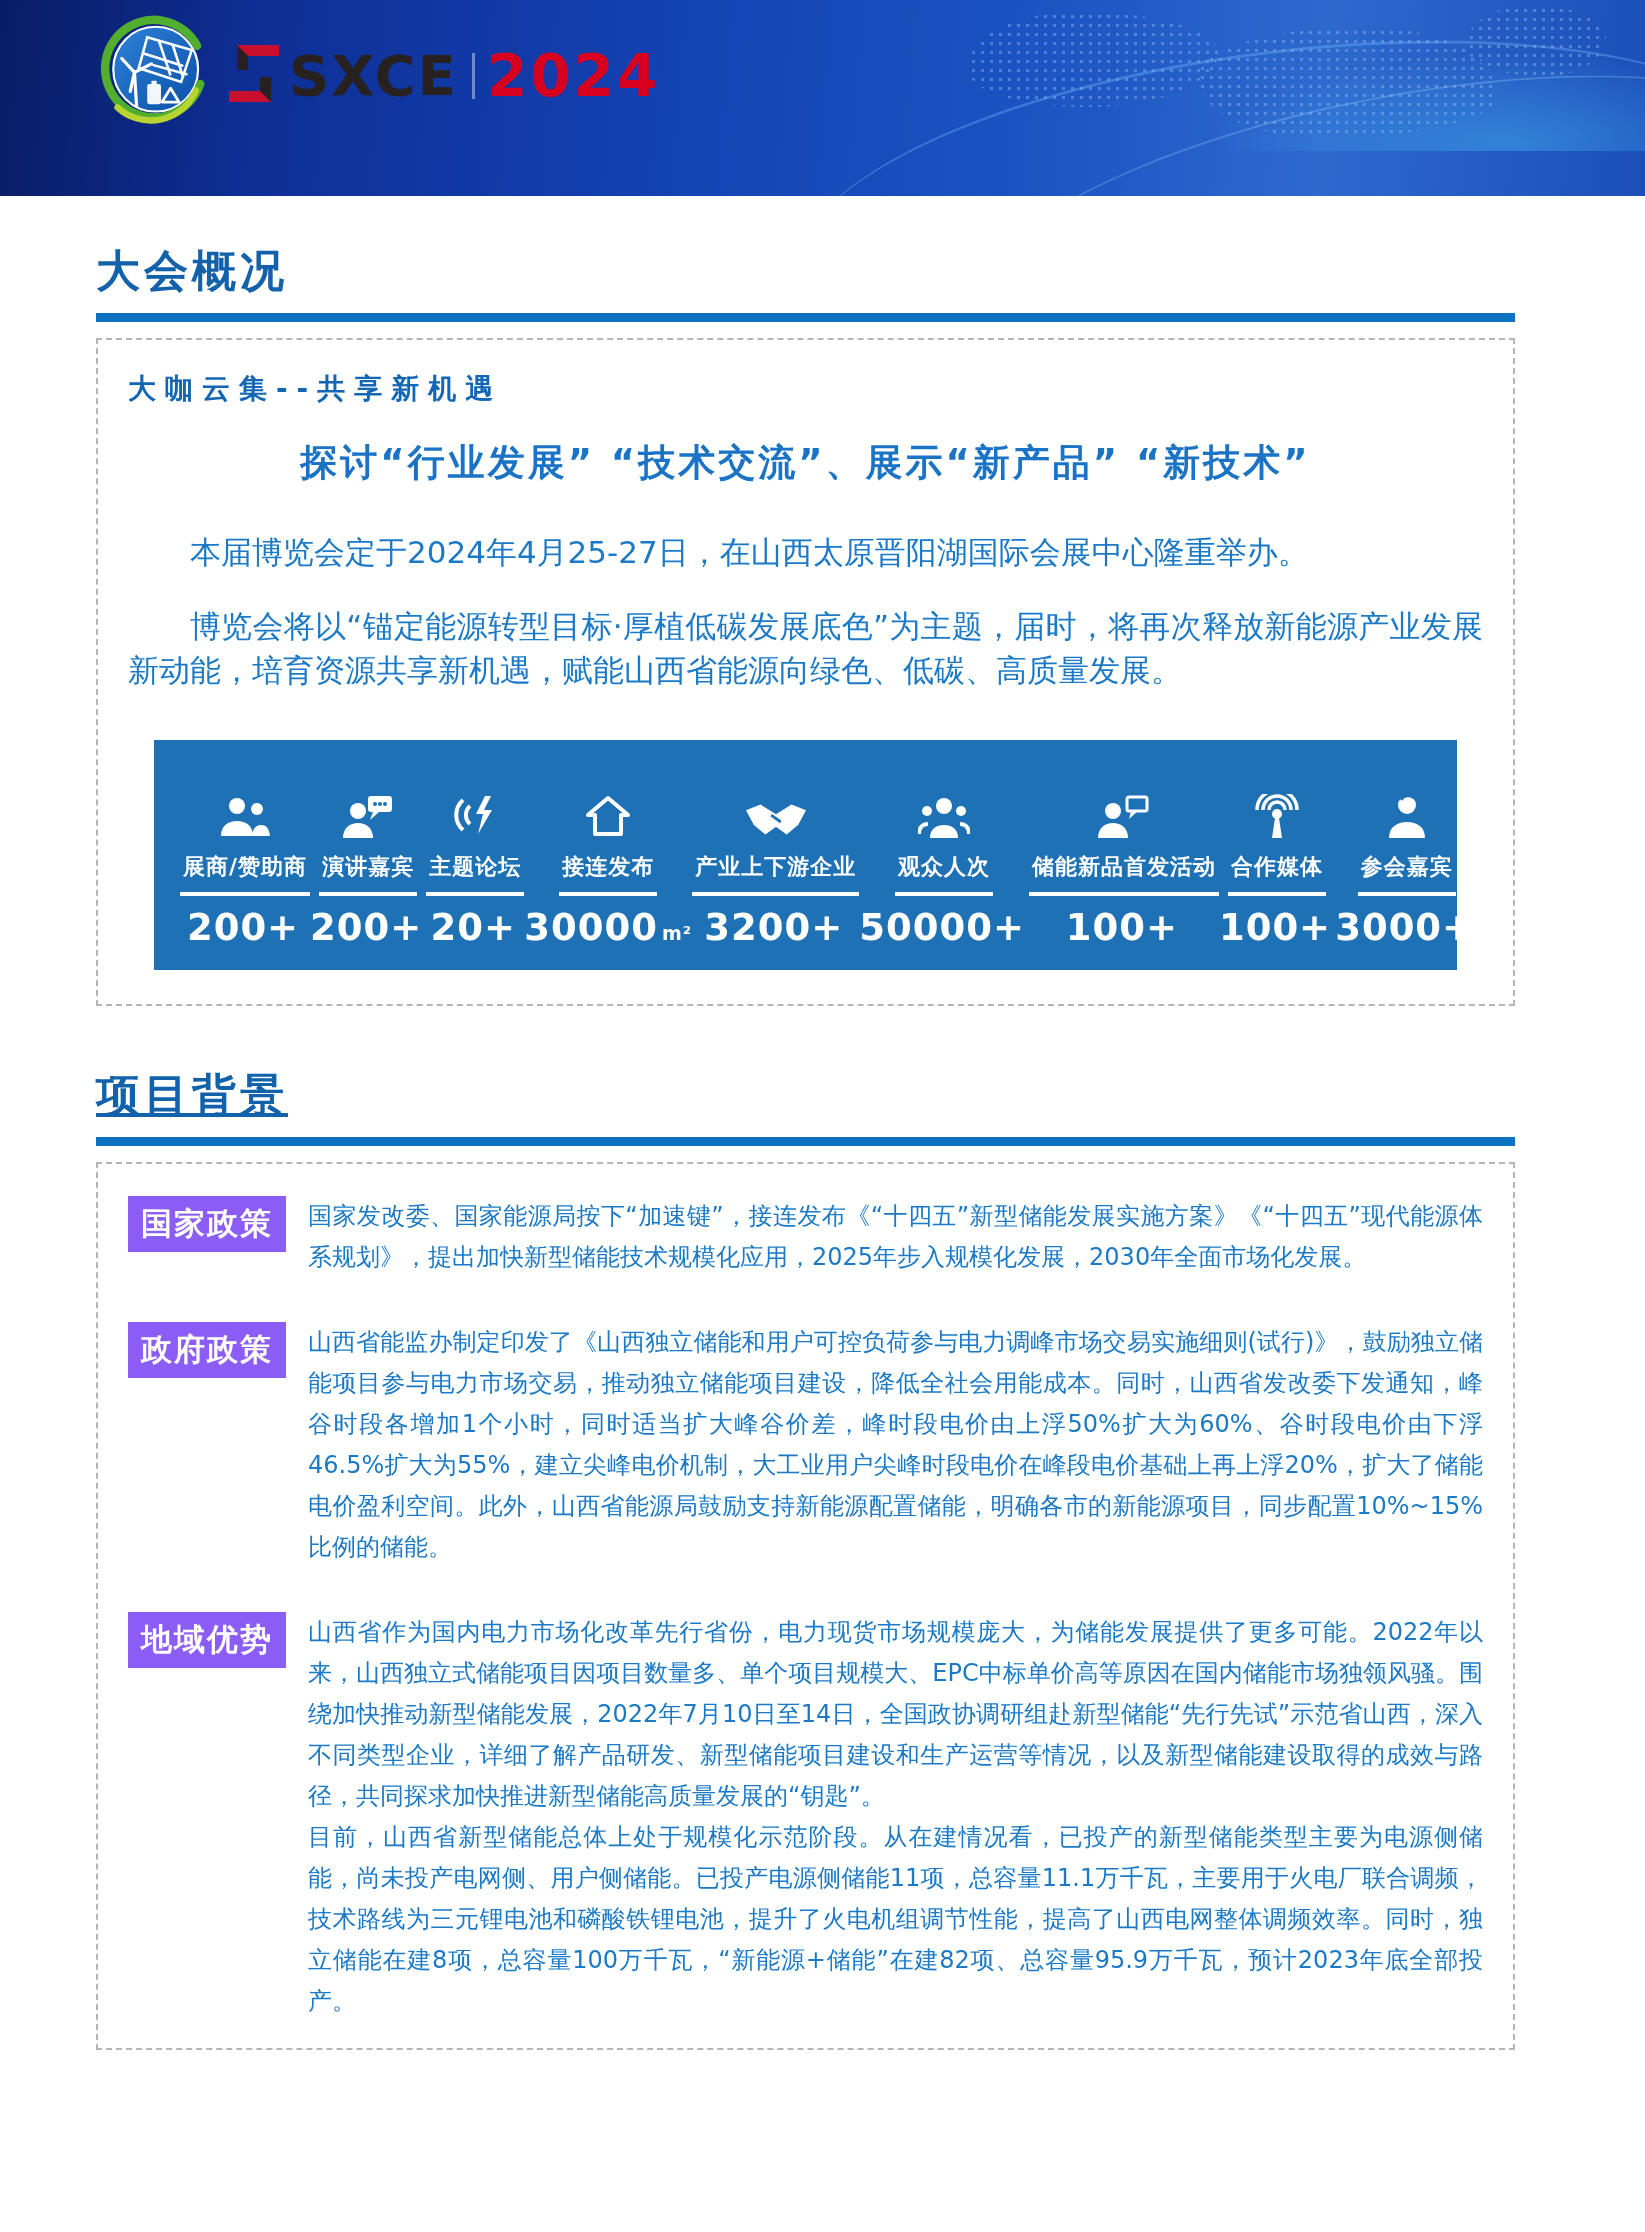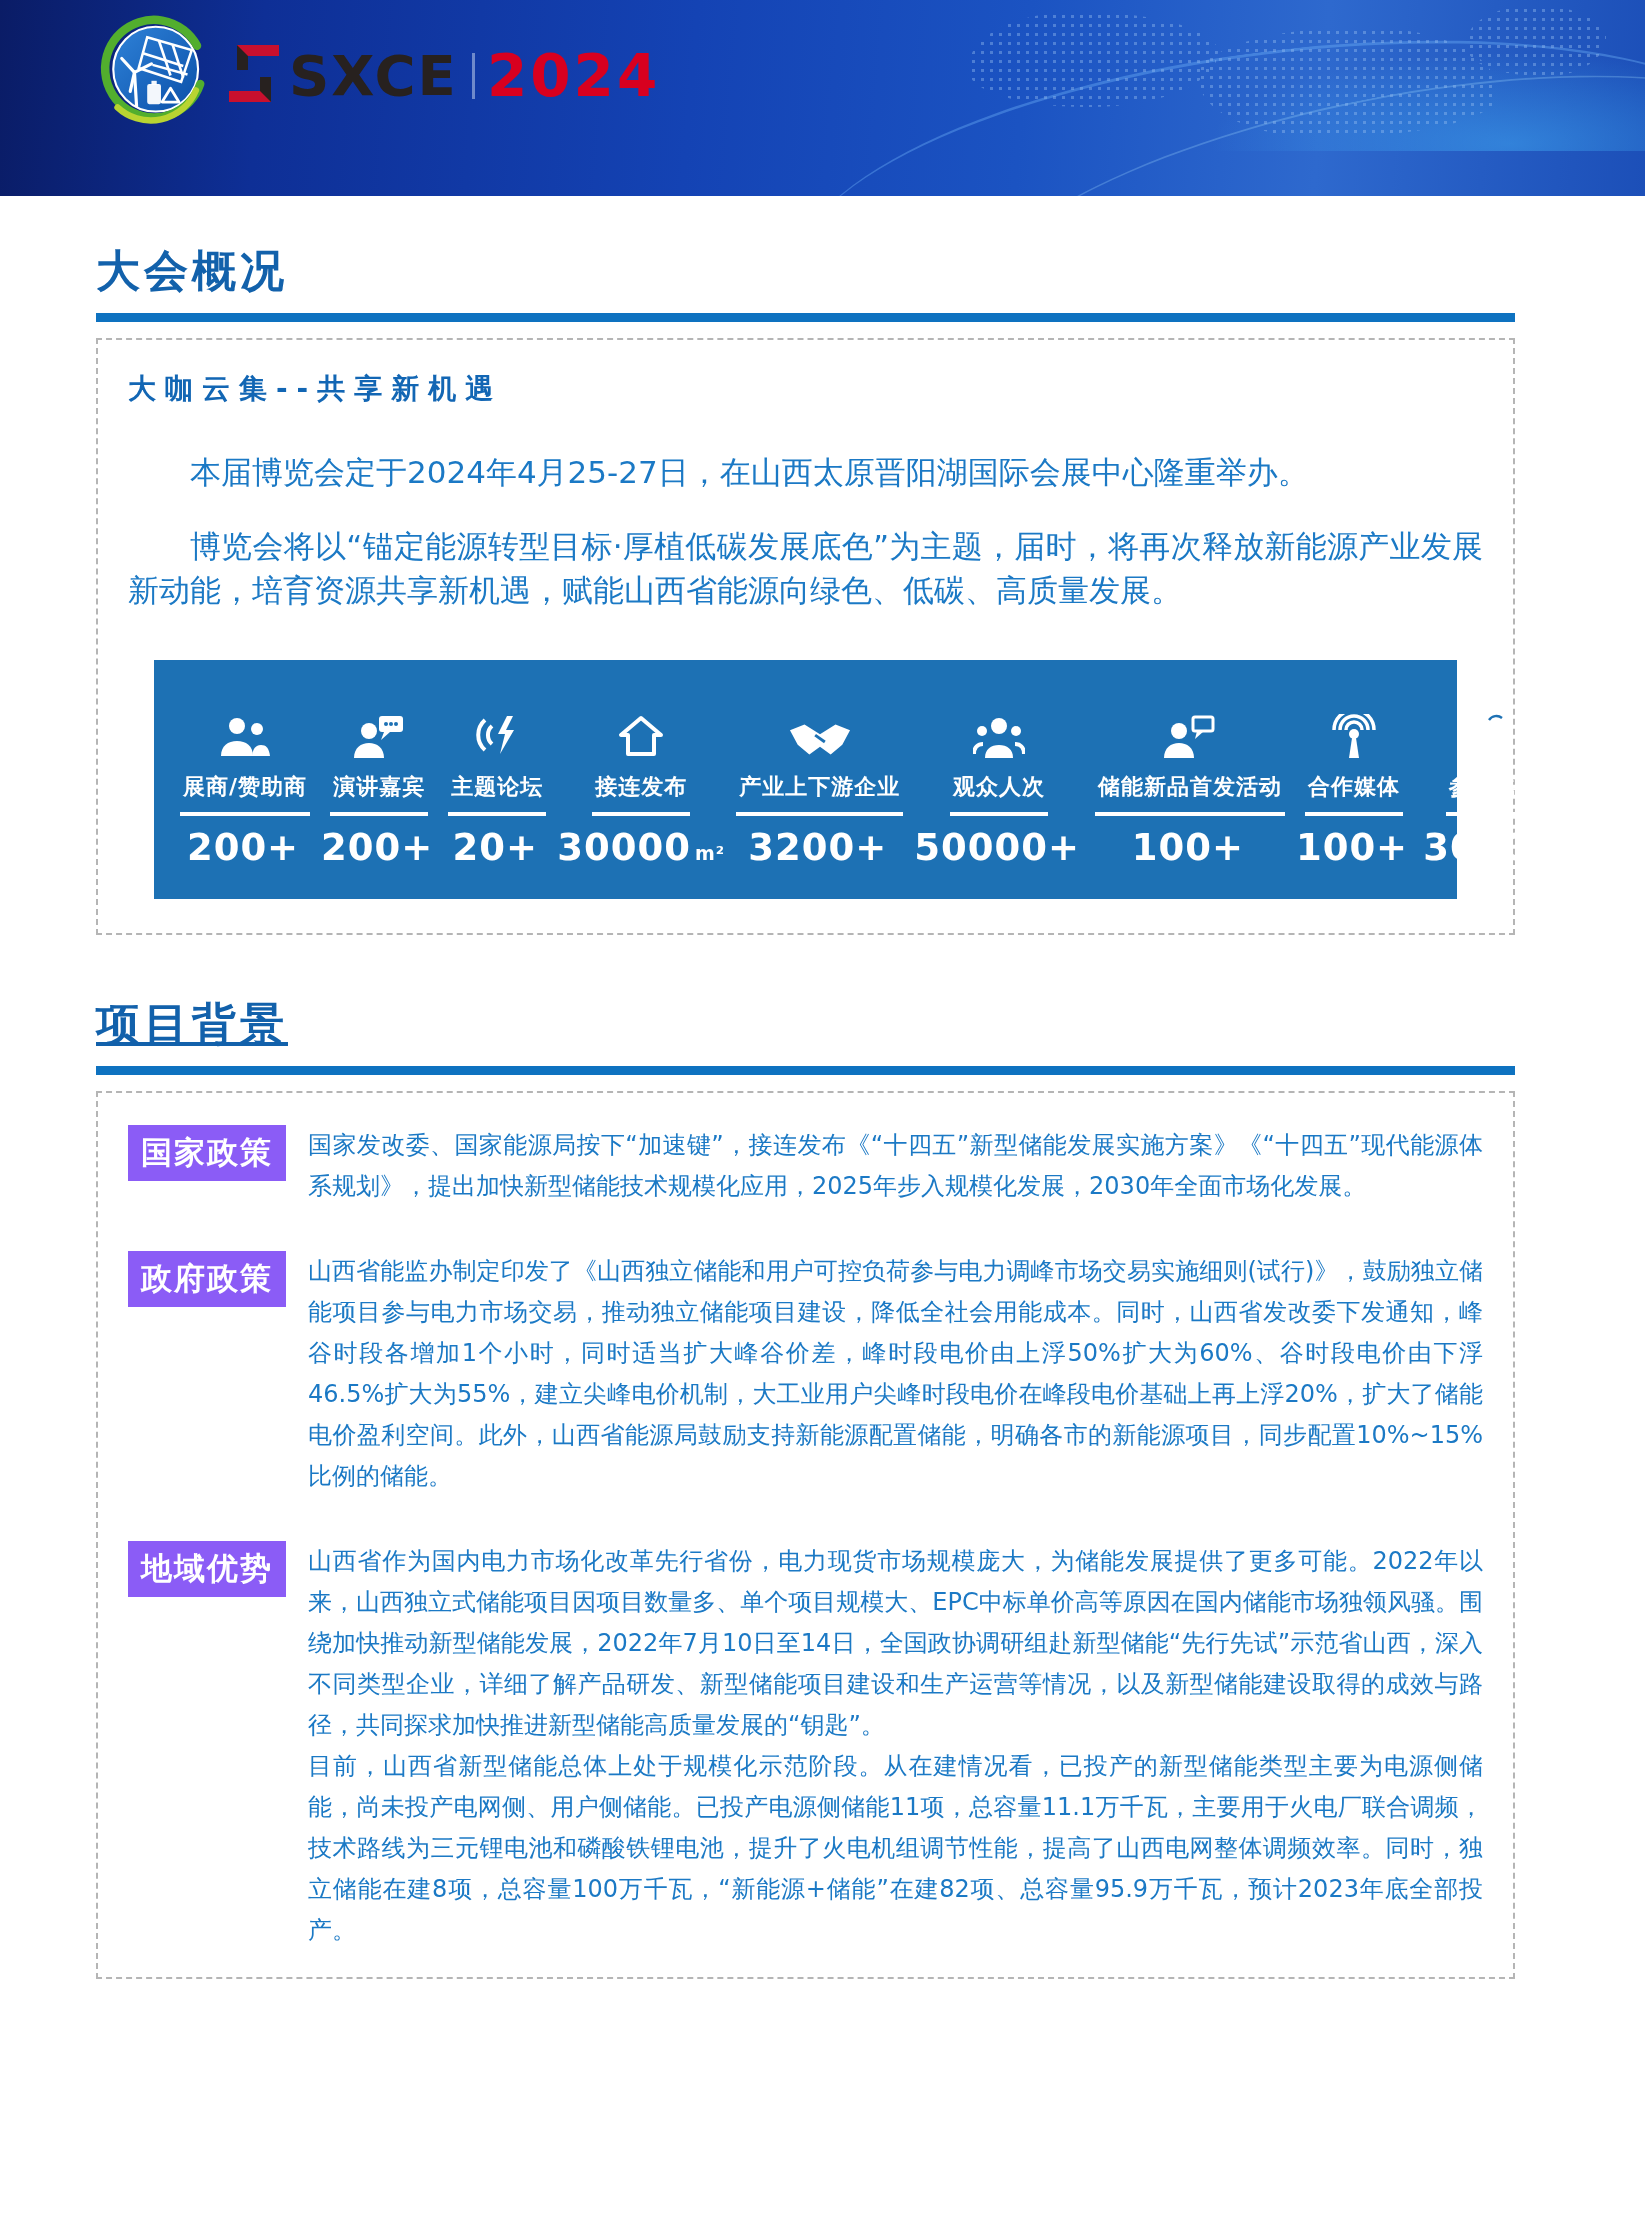--- a/index.html
+++ b/index.html
@@ -40,21 +40,21 @@
   .section-title { margin:46px 0 0; font-size:44px; font-weight:bold; color:#1261ab; letter-spacing:4px; }
   .rule { height:9px; background:#0e72c0; margin-top:12px; }
   .dashed-box { border:2px dashed #b5b5b5; margin-top:16px; padding:24px 30px 26px; }
   
   .box-heading { color:#1266b4; font-size:28px; font-weight:bold; letter-spacing:9px; margin-top:6px; }
   .box-subtitle { text-align:center; color:#1a73c4; font-size:37px; font-weight:bold; letter-spacing:3px; margin-top:30px; }
   .intro p { color:#1b79c5; font-size:31px; line-height:44px; text-indent:2em; margin:30px 0 0; text-align:justify; }
   .intro p.first { margin-top:42px; }
   .stats {
     margin:48px 26px 8px; background:#1d71b4; display:flex; justify-content:space-between;
-    align-items:flex-end; padding:50px 26px 30px;gap:11px;
+    align-items:flex-end; padding:50px 26px 21px;
   }
   .stat { display:flex; flex-direction:column; align-items:center; }
   .stat-icon { height:48px; display:flex; align-items:flex-end; justify-content:center; }
   .stat-label { color:#fff; font-weight:bold; font-size:22px; white-space:nowrap;
     border-bottom:4px solid #fff; padding:0 3px 10px; margin-top:14px; letter-spacing:1px; }
   .stat-value { color:#fff; font-weight:bold; font-size:37px; margin-top:10px; letter-spacing:1px; }
   .stat-value .unit { font-size:19px; font-weight:bold; margin-left:4px; }
   
   .policy { display:flex; align-items:flex-start; margin-top:44px; }
   .policy.first { margin-top:8px; }
@@ -116,20 +116,21 @@
   </div>
 </div>
 
 <div class="content">
 
   <h2 class="section-title">大会概况</h2>
   <div class="rule"></div>
 
   <div class="dashed-box">
     <div class="box-heading">大咖云集--共享新机遇</div>
+    <div class="box-subtitle">探讨“行业发展” “技术交流”、展示“新产品” “新技术”</div>
     <div class="intro">
       <p class="first">本届博览会定于2024年4月25-27日，在山西太原晋阳湖国际会展中心隆重举办。</p>
       <p>博览会将以“锚定能源转型目标·厚植低碳发展底色”为主题，届时，将再次释放新能源产业发展新动能，培育资源共享新机遇，赋能山西省能源向绿色、低碳、高质量发展。</p>
     </div>
 
     <div class="stats">
 
       <div class="stat">
         <div class="stat-icon">
           <svg width="52" height="42" viewBox="0 0 52 42">

